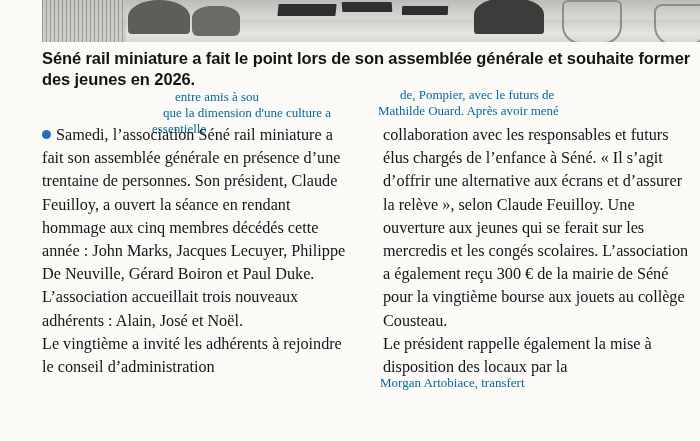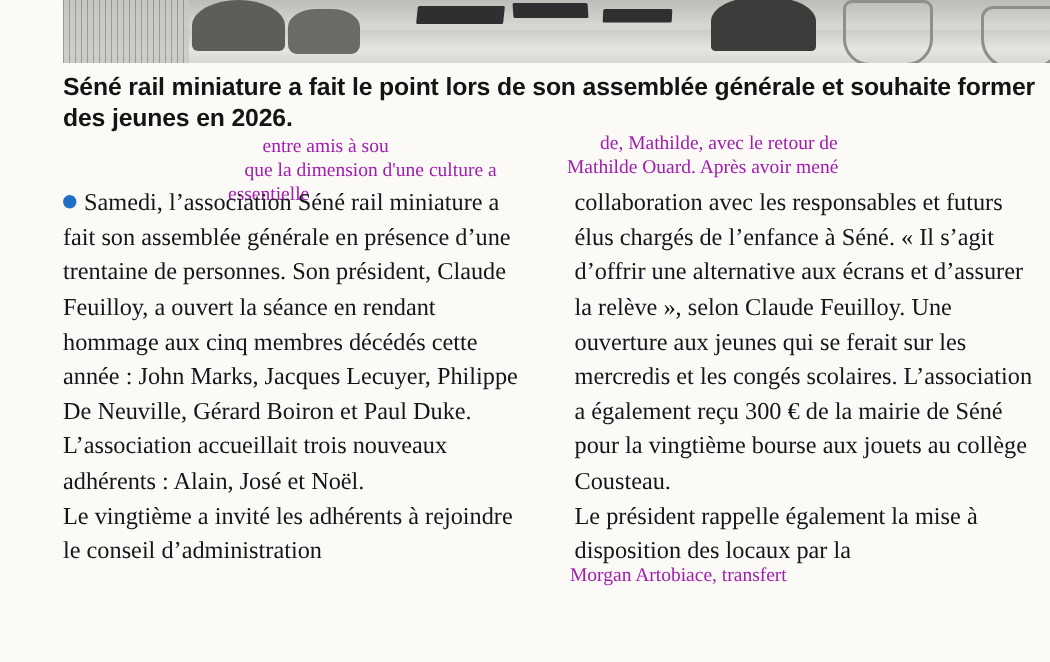--- a/index.html
+++ b/index.html
@@ -85,21 +85,21 @@
     font-size: 16.5px;
     line-height: 21px;
     color: #141414;
     letter-spacing: -0.1px;
   }
 
   
   .bleed {
     position: absolute;
     font-family: "Liberation Serif", serif;
-    color: #a21caf;
+    color: #0369a1;
     font-size: 13px;
     line-height: 18px;
     white-space: nowrap;
     user-select: none;
   }
   .bleed-l1 { left: 175px; top: 88px; }
   .bleed-l2 { left: 163px; top: 104px; }
   .bleed-l3 { left: 152px; top: 120px; }
   .bleed-r1 { left: 400px; top: 86px; }
   .bleed-r2 { left: 378px; top: 102px; }
@@ -158,21 +158,21 @@
     <div class="chair c1"></div>
     <div class="chair c2"></div>
     <div class="hatch"></div>
   </div>
 
   <div class="headline">Séné rail miniature a fait le point lors de son assemblée générale et souhaite former des jeunes en 2026.</div>
 
   <div class="bleed bleed-l1">entre amis à sou</div>
   <div class="bleed bleed-l2">que la dimension d'une culture a</div>
   <div class="bleed bleed-l3">essentielle</div>
-  <div class="bleed bleed-r1">de, Mathilde, avec le retour de</div>
+  <div class="bleed bleed-r1">de, Pompier, avec le futurs de</div>
   <div class="bleed bleed-r2">Mathilde Ouard. Après avoir mené</div>
   <div class="bleed bleed-b1">Morgan Artobiace, transfert</div>
 
   <div class="columns">
     <div class="col">
       <p class="lead"><span class="bullet"></span><span>Samedi, l’association Séné rail miniature a fait son assemblée générale en présence d’une trentaine de personnes. Son président, Claude Feuilloy, a ouvert la séance en rendant hommage aux cinq membres décédés cette année : John Marks, Jacques Lecuyer, Philippe De Neuville, Gérard Boiron et Paul Duke. L’association accueillait trois nouveaux adhérents : Alain, José et Noël.</span></p>
       <p><span>Le vingtième a invité les adhérents à rejoindre le conseil d’administration</span></p>
     </div>
     <div class="col">
       <p><span>collaboration avec les responsables et futurs élus chargés de l’enfance à Séné. « Il s’agit d’offrir une alternative aux écrans et d’assurer la relève », selon Claude Feuilloy. Une ouverture aux jeunes qui se ferait sur les mercredis et les congés scolaires. L’association a également reçu 300 € de la mairie de Séné pour la vingtième bourse aux jouets au collège Cousteau.</span></p>

